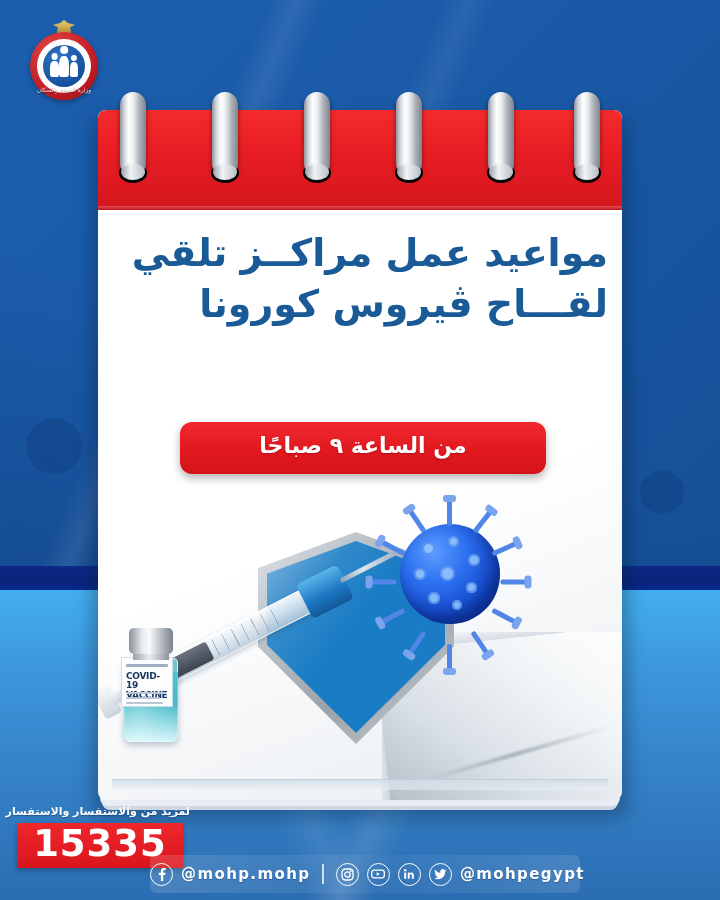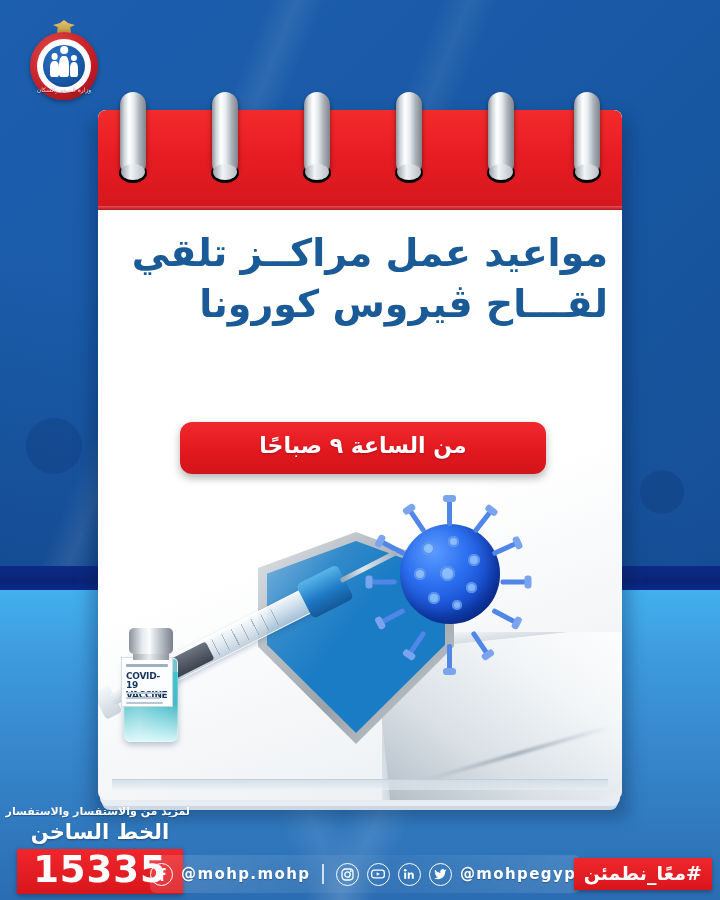--- a/index.html
+++ b/index.html
@@ -425,21 +425,20 @@
     </div>
     <div class="ring" style="left:476px;">
       <div class="ring-hole"></div>
         <div class="ring-pin"></div>
         <div class="ring-cap"></div>
     </div>
   </div>
 
   <div class="hotline">
     <div class="hl-sub">لمزيد من والاستفسار والاستفسار</div>
-    <div class="hl-hot">الخط الساخن</div>
     <div class="hl-num">15335</div>
   </div>
 
   <div class="social">
     <div class="sico">
       <svg width="8" height="13" viewBox="0 0 8 13">
           <path fill="#fff" d="M5.2 13V7.1h2l.3-2.3h-2.3V3.3c0-.66.18-1.1 1.13-1.1H7.6V.1C7.4.07 6.68 0 5.84 0 4.08 0 2.88 1.07 2.88 3.04v1.76H.9v2.3h1.98V13z"></path>
         </svg>
     </div>
     <span class="handle">@mohp.mohp</span>
@@ -465,15 +464,14 @@
       </svg>
     </div>
     <div class="sico">
       <svg width="13" height="11" viewBox="0 0 13 11">
         <path fill="#fff" d="M12.6 1.4c-.45.2-.94.34-1.45.4.52-.31.92-.8 1.11-1.4-.49.29-1.03.5-1.6.61A2.54 2.54 0 0 0 6.3 3.33c0 .2.02.4.06.58A7.2 7.2 0 0 1 1.12.7a2.53 2.53 0 0 0 .79 3.39c-.42-.01-.81-.13-1.15-.32v.03c0 1.23.87 2.25 2.03 2.48-.21.06-.44.09-.67.09-.16 0-.32-.02-.48-.05a2.54 2.54 0 0 0 2.37 1.77A5.1 5.1 0 0 1 0 9.15a7.18 7.18 0 0 0 3.9 1.15c4.68 0 7.24-3.9 7.24-7.28l-.01-.33c.5-.36.93-.81 1.27-1.32z"></path>
       </svg>
     </div>
     <span class="handle">@mohpegypt</span>
   </div>
 
-  <div class="hashtag">#معًا_نطمئن</div>
 
 </div>
 
 </body></html>

